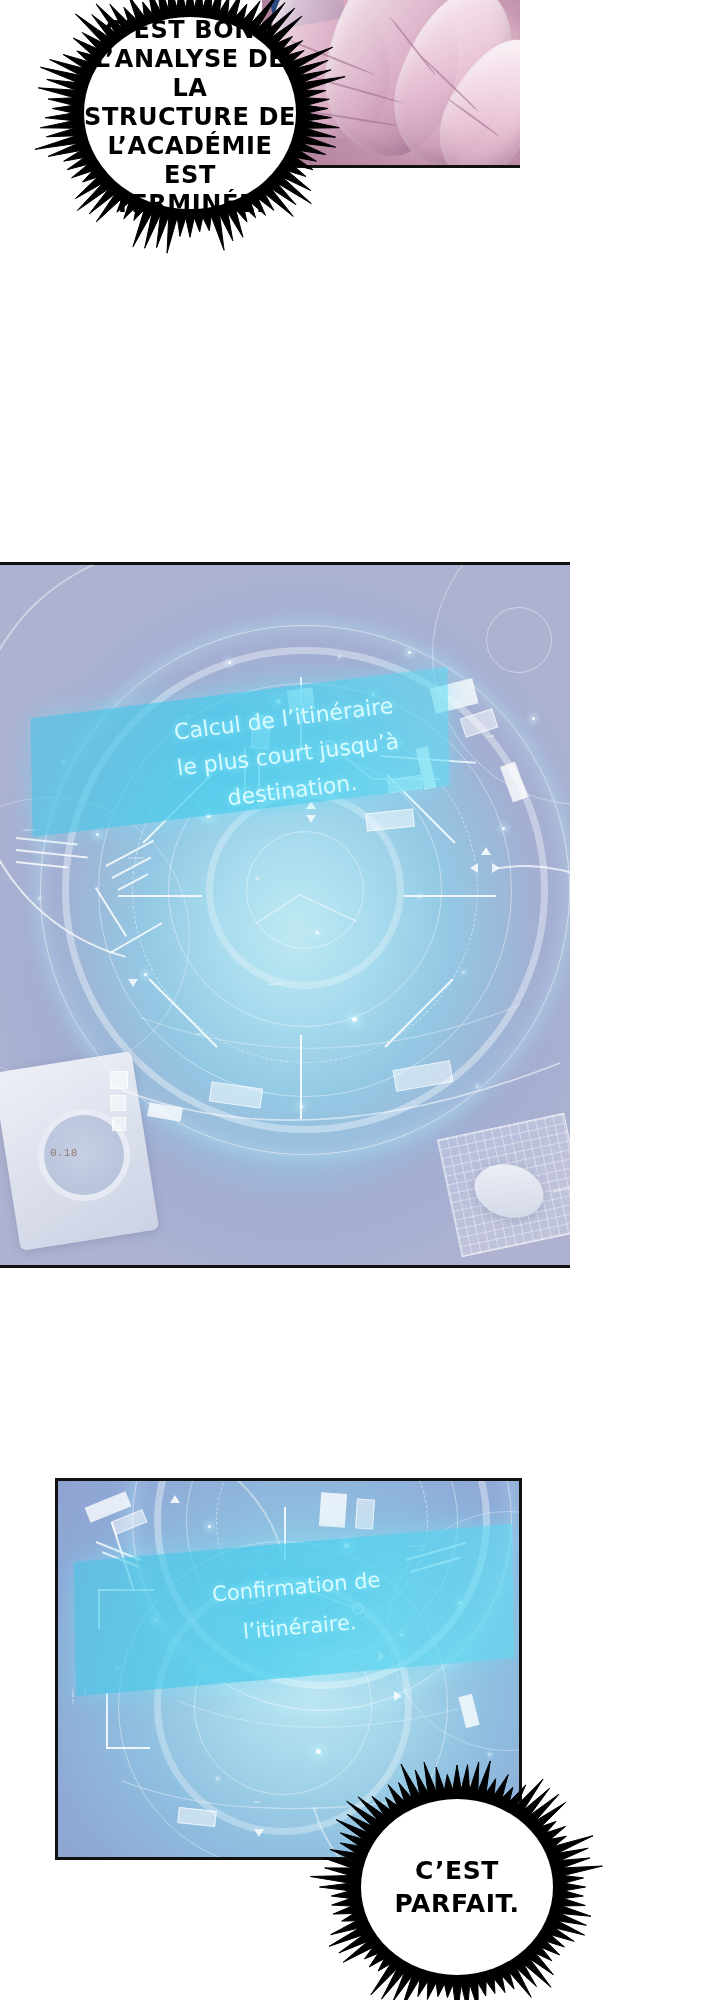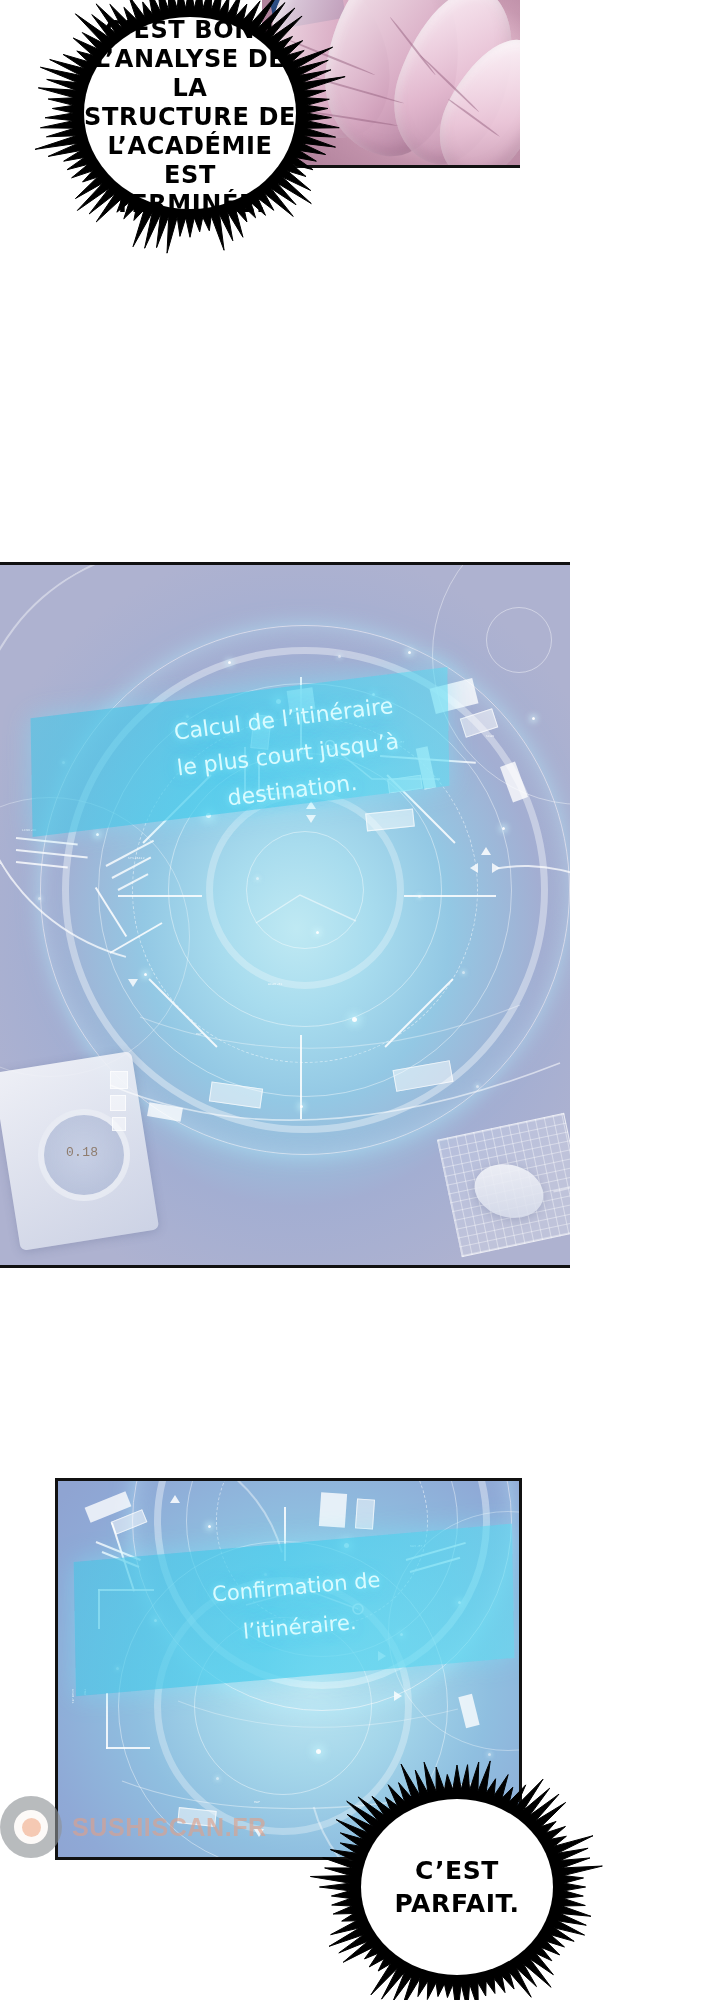--- a/index.html
+++ b/index.html
@@ -377,21 +377,21 @@
       <div class="spark dim" style="left:38px;  top:332px;"></div>
       <div class="spark" style="left:532px; top:152px;"></div>
       <div class="spark dim" style="left:476px; top:520px;"></div>
       <div class="spark" style="left:300px; top:540px;"></div>
 
       <div class="device" style="left:6px; top:496px; width:140px; height:180px; transform:rotate(-9deg);"></div>
       <div class="dial" style="left:38px; top:544px; width:92px; height:92px;"></div>
       <div class="blk" style="left:110px; top:506px; width:18px; height:18px;"></div>
       <div class="blk" style="left:110px; top:530px; width:16px; height:16px;"></div>
       <div class="blk" style="left:112px; top:552px; width:14px; height:14px;"></div>
-      <div class="minitext" style="left:66px; top:586px; font-size:13px; color:rgba(120,90,60,.7);">0.18</div>
+      <div class="minitext" style="left:50px; top:586px; font-size:11px; color:rgba(120,90,60,.7);">0.18</div>
       <div class="grid-panel" style="left:448px; top:560px; width:130px; height:120px; transform:rotate(-12deg);"></div>
       <div class="device" style="left:474px; top:600px; width:70px; height:52px; border-radius:50%; transform:rotate(16deg);"></div>
 
       <svg width="570" height="706" style="position:absolute;left:0;top:0;">
         <path d="M110 520 Q 300 600 560 498" stroke="rgba(255,255,255,.55)" stroke-width="1.6" fill="none"></path>
         <path d="M140 452 Q 320 520 520 440" stroke="rgba(255,255,255,.35)" stroke-width="1.2" fill="none"></path>
         <path d="M330 180 L 372 214 L 440 214" stroke="rgba(255,255,255,.6)" stroke-width="1.6" fill="none"></path>
         <circle cx="330" cy="180" r="4.5" stroke="rgba(255,255,255,.85)" stroke-width="1.6" fill="none"></circle>
         <path d="M256 358 L 300 330 L 356 356" stroke="rgba(255,255,255,.5)" stroke-width="1.4" fill="none"></path>
       </svg>
@@ -465,26 +465,20 @@
         <path d="M64 300 Q 200 352 430 306" stroke="rgba(255,255,255,.4)" stroke-width="1.3" fill="none"></path>
         <path d="M120 220 Q 240 268 400 228" stroke="rgba(255,255,255,.3)" stroke-width="1.1" fill="none"></path>
       </svg>
     </div>
 
     <div class="banner" style="left:16px; top:62px; width:440px; height:134px; transform: rotate(-5deg) skewX(-4deg);"></div>
     <div class="banner-text" style="left:70px; top:86px; width:340px; font-size:21px; line-height:40px; transform: rotate(-5deg); text-align:center;">Confirmation de
 l’itinéraire.</div>
   </div>
 
-  <div class="watermark">
-    <div class="wm-logo">
-      <span class="wm-rice"></span>
-    </div>
-    <div class="wm-text">SUSHISCAN.FR</div>
-  </div>
 
   <div class="bubble" id="bubble-top">
     <svg viewBox="0 0 300 262" width="300" height="262">
       <path id="spiky-top" fill="#000000" stroke="#000000" stroke-width="1" d="M150.00 0.00 L154.27 26.27 L160.72 -0.40 L162.77 26.83 L172.05 -3.45 L171.22 27.94 L183.73 -4.87 L179.54 29.61 L189.24 13.97 L187.71 31.81 L202.01 8.99 L195.68 34.55 L206.88 22.12 L203.41 37.80 L220.14 18.86 L210.85 41.54 L238.02 11.62 L217.96 45.77 L244.98 20.63 L224.71 50.45 L254.84 26.02 L231.07 55.55 L262.05 34.07 L236.99 61.06 L252.52 54.44 L242.45 66.95 L262.75 58.62 L247.41 73.17 L264.18 68.48 L251.86 79.71 L292.63 65.20 L255.76 86.52 L288.21 78.30 L259.09 93.56 L290.95 87.85 L261.85 100.81 L305.12 94.61 L264.01 108.21 L285.97 108.47 L265.56 115.74 L289.27 117.25 L266.49 123.35 L287.92 126.48 L266.80 131.00 L291.45 135.64 L266.49 138.65 L299.23 145.73 L265.56 146.26 L295.62 155.13 L264.01 153.79 L295.52 165.14 L261.85 161.19 L285.58 172.50 L259.09 168.44 L276.37 179.18 L255.76 175.48 L273.02 187.75 L251.86 182.29 L266.02 194.53 L247.41 188.83 L270.76 208.52 L242.45 195.05 L271.32 221.59 L236.99 200.94 L256.03 222.72 L231.07 206.45 L253.25 234.40 L224.71 211.55 L233.77 228.34 L217.96 216.23 L225.47 233.35 L210.85 220.46 L215.55 235.79 L203.41 224.20 L206.95 240.01 L195.68 227.45 L202.96 255.24 L187.71 230.19 L192.84 258.76 L179.54 232.39 L184.07 268.25 L171.22 234.06 L169.32 248.80 L162.77 235.17 L159.69 249.81 L154.27 235.73 L150.00 255.25 L145.73 235.73 L139.94 254.39 L137.23 235.17 L127.01 271.17 L128.78 234.06 L116.57 265.64 L120.46 232.39 L104.65 266.24 L112.29 230.19 L93.00 264.71 L104.32 227.45 L93.88 238.41 L96.59 224.20 L83.80 236.83 L89.15 220.46 L76.86 230.19 L82.04 216.23 L56.33 239.85 L75.29 211.55 L49.22 231.92 L68.93 206.45 L37.36 228.44 L63.01 200.94 L35.44 216.54 L57.55 195.05 L42.57 199.96 L52.59 188.83 L31.61 195.83 L48.14 182.29 L27.07 187.71 L44.24 175.48 L23.67 179.17 L40.91 168.44 L8.12 174.43 L38.15 161.19 L-5.01 167.36 L35.99 153.79 L6.41 154.80 L34.44 146.26 L0.43 145.77 L33.51 138.65 L5.05 135.75 L33.20 131.00 L12.37 126.49 L33.51 123.35 L8.15 117.00 L34.44 115.74 L-1.73 105.85 L35.99 108.21 L6.71 97.39 L38.15 100.81 L0.42 85.21 L40.91 93.56 L9.71 77.51 L44.24 86.52 L23.15 72.48 L48.14 79.71 L36.80 69.02 L52.59 73.17 L33.23 56.04 L57.55 66.95 L42.25 50.55 L63.01 61.06 L35.38 31.84 L68.93 55.55 L51.78 32.64 L75.29 50.45 L56.11 21.90 L82.04 45.77 L69.85 22.30 L89.15 41.54 L83.89 25.30 L96.59 37.80 L88.60 13.47 L104.32 34.55 L102.66 19.93 L112.29 31.81 L107.19 3.33 L120.46 29.61 L115.95 -6.14 L128.78 27.94 L127.67 -5.13 L137.23 26.83 L139.32 0.06 L145.73 26.27 Z"></path>
       <ellipse cx="150" cy="131" rx="106" ry="96" fill="#ffffff"></ellipse>
     </svg>
     <div class="bubble-text">C’EST BON !
 L’ANALYSE DE LA
 STRUCTURE DE
 L’ACADÉMIE EST

